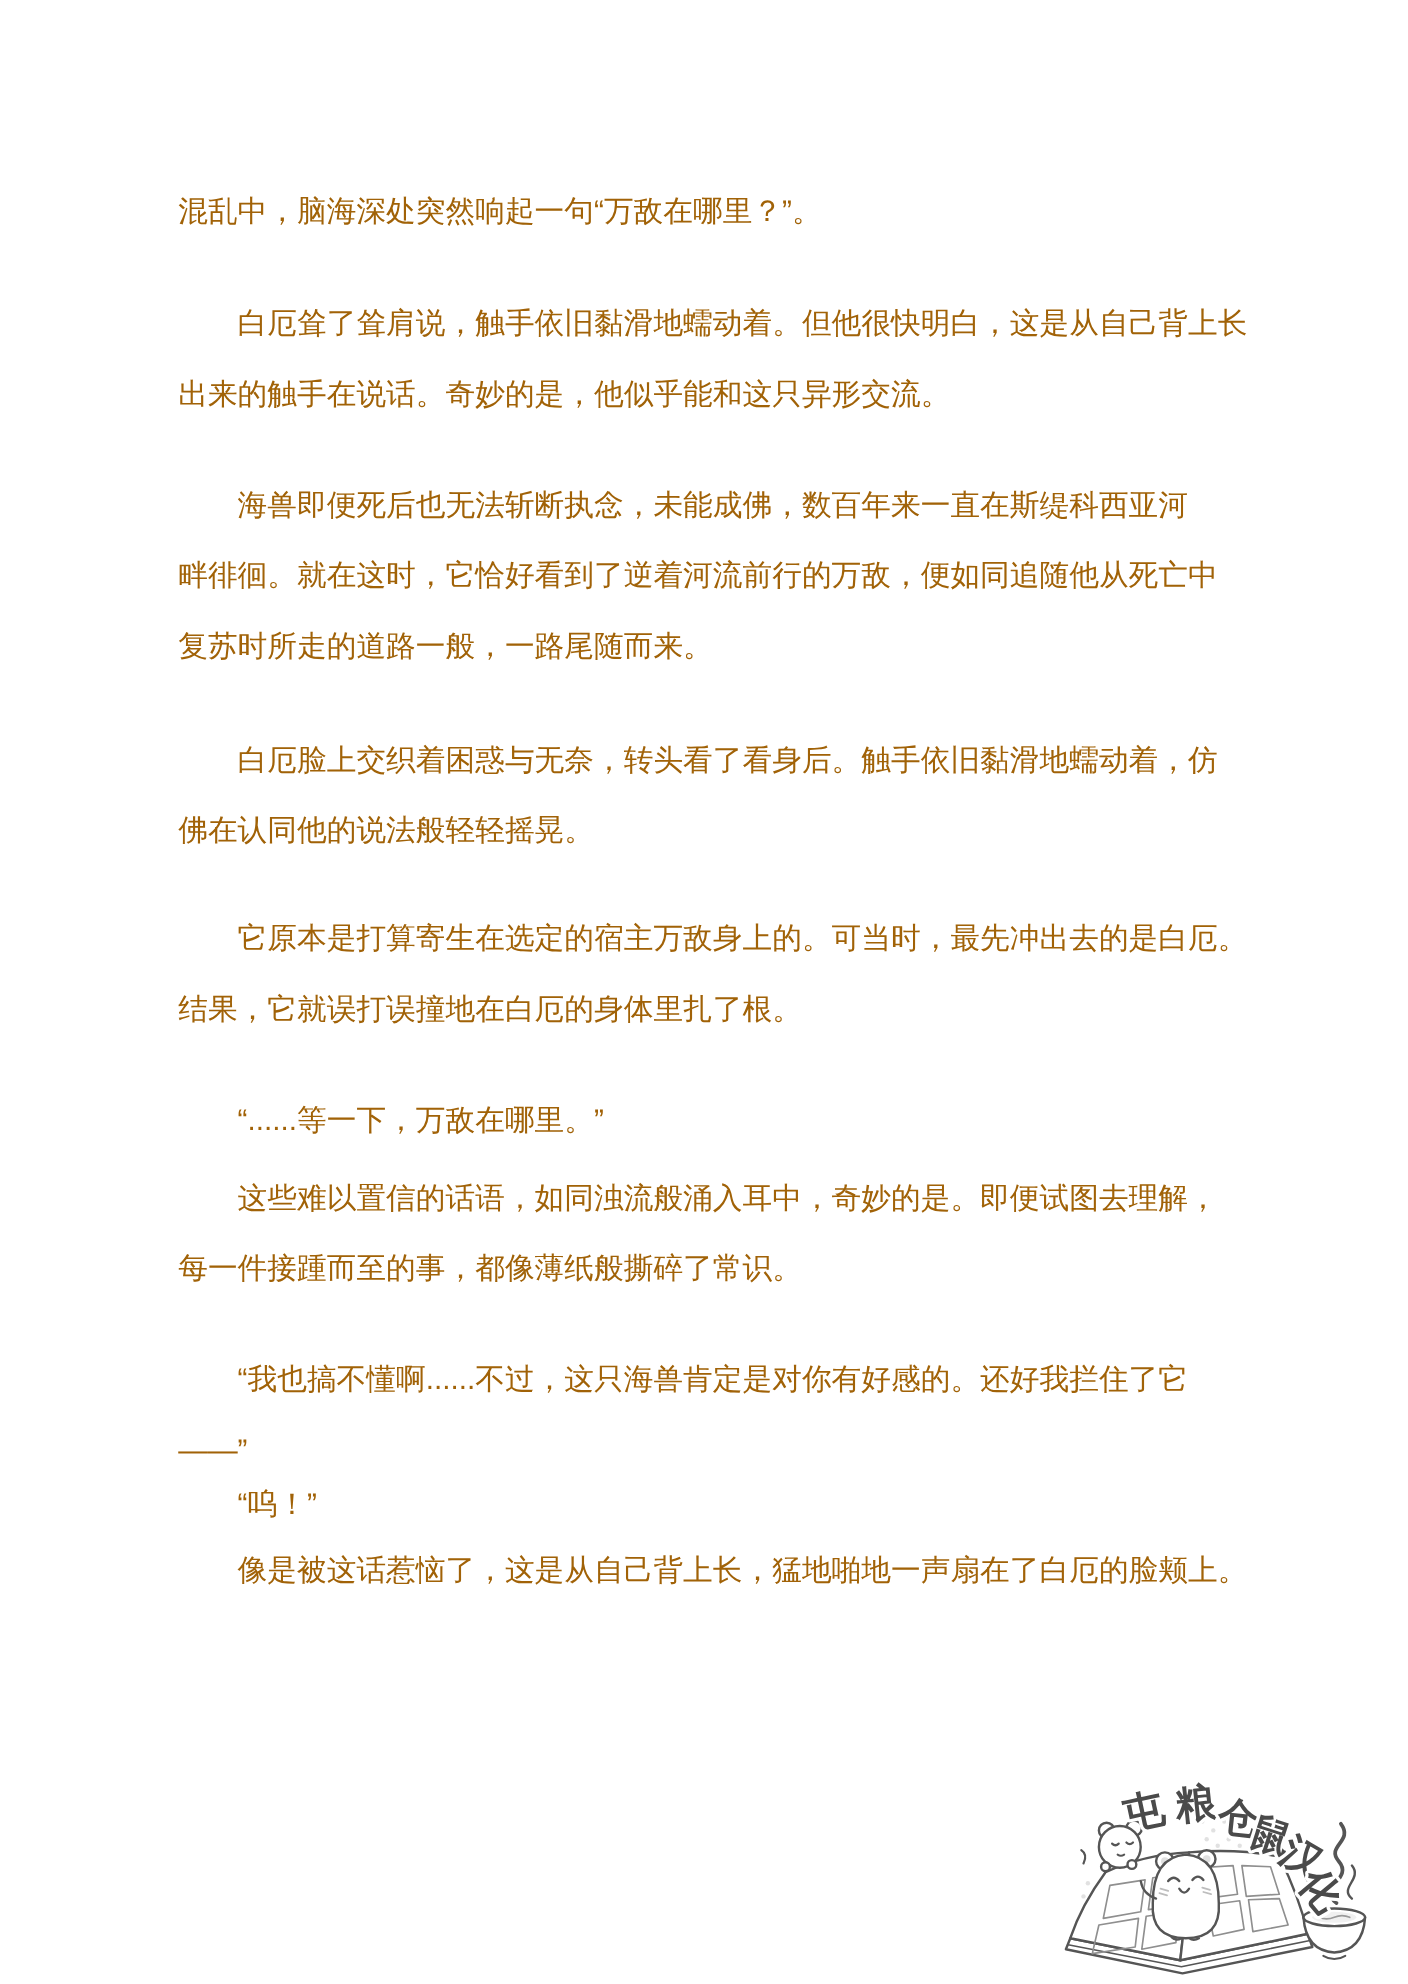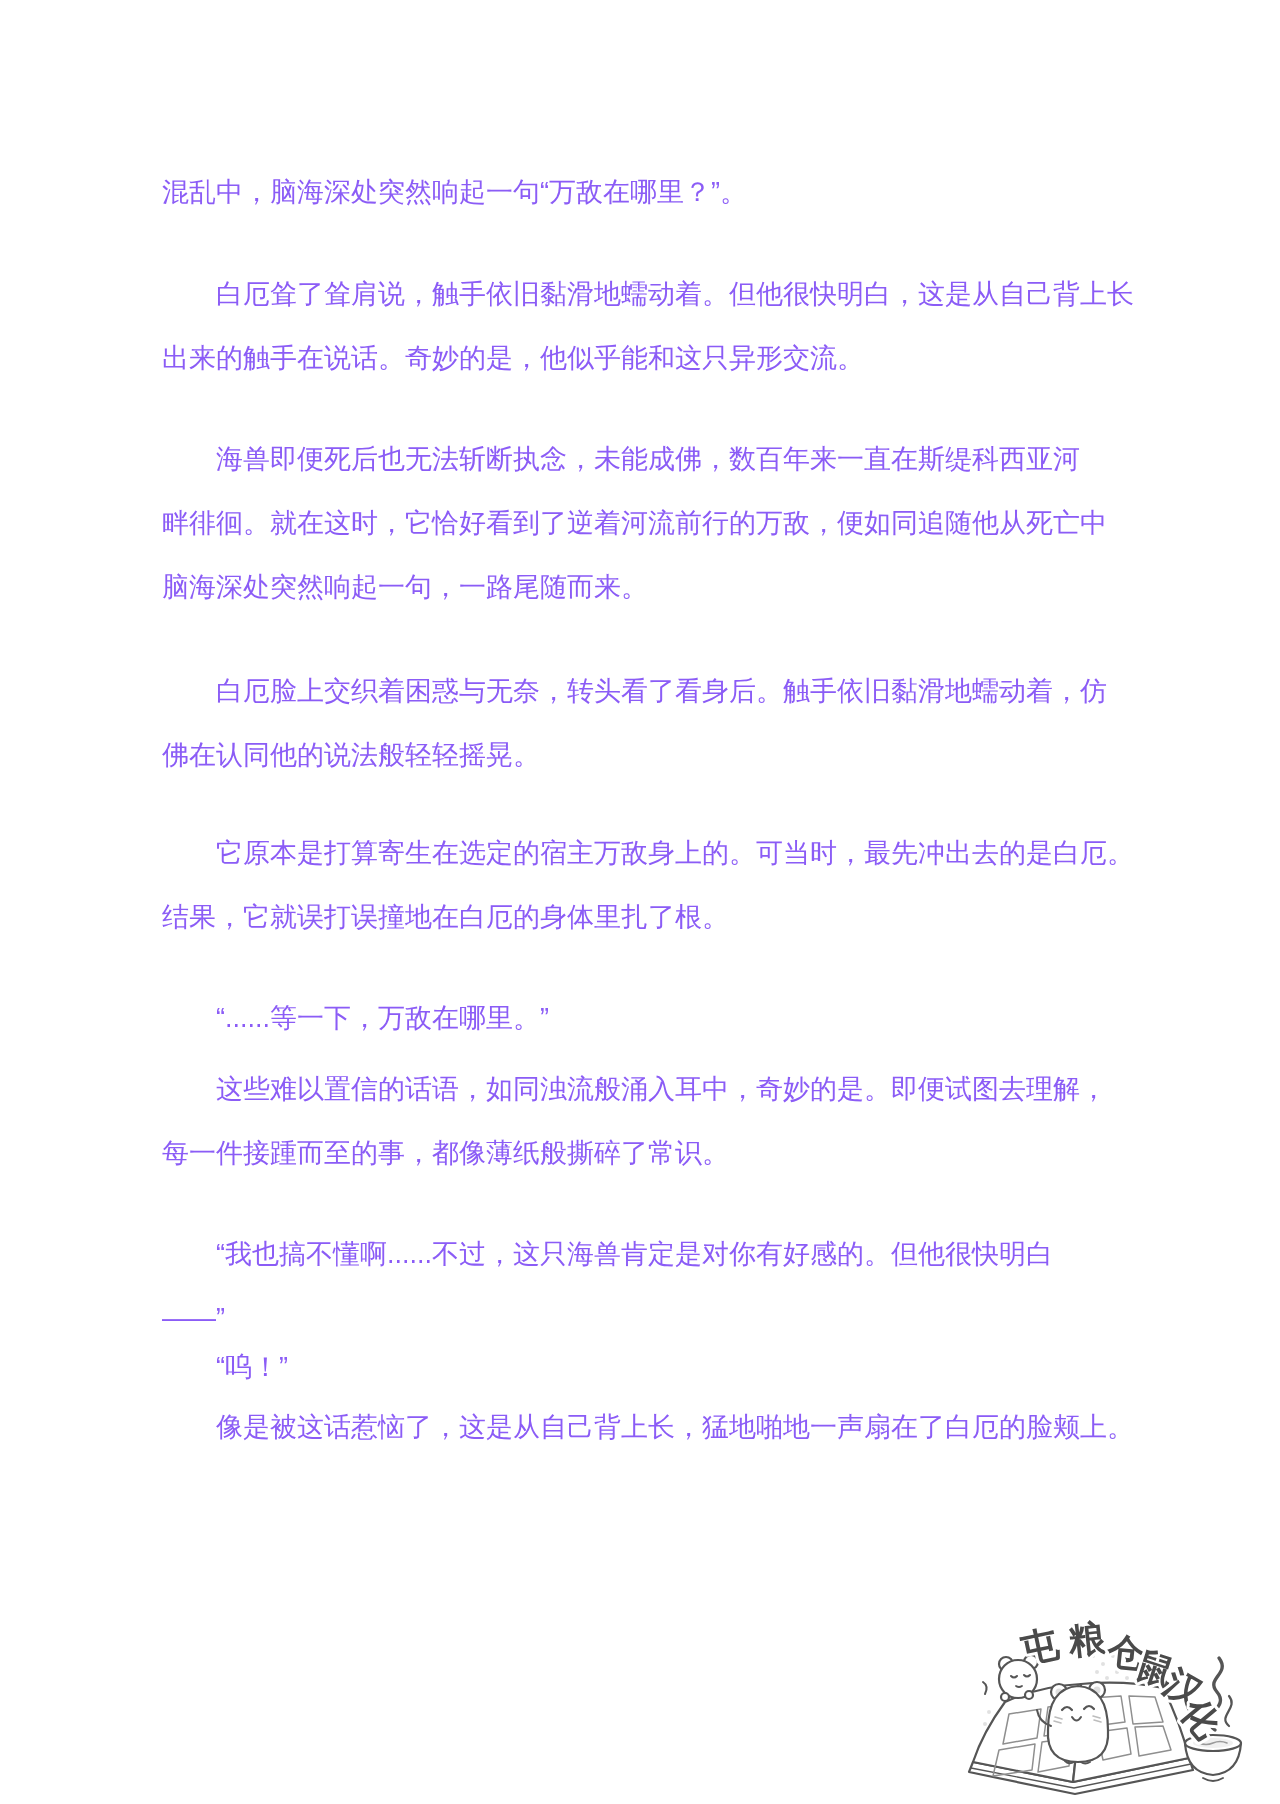--- a/index.html
+++ b/index.html
@@ -17,21 +17,21 @@
   .text-block {
     position: absolute;
     left: 162px;
     top: 160px;
     width: 980px;
   }
   .para {
     margin: 0 0 37px 0;
     font-size: 27px;
     line-height: 64px;
-    color: #8b5cf6;
+    color: #a16207;
     text-indent: 2em;
     white-space: pre-line;
     text-align: left;
     letter-spacing: 0px;
   }
   .first { text-indent: 0; margin-bottom: 38px; }
   .mb40 { margin-bottom: 40px; }
   .mb34 { margin-bottom: 34px; }
   .mb7  { margin-bottom: 7px; }
   .mb0  { margin-bottom: 0; }
@@ -53,29 +53,29 @@
 <body>
 
 <div class="page">
 
   <main class="text-block">
     <p class="para first">混乱中，脑海深处突然响起一句“万敌在哪里？”。</p>
     <p class="para">白厄耸了耸肩说，触手依旧黏滑地蠕动着。但他很快明白，这是从自己背上长
 出来的触手在说话。奇妙的是，他似乎能和这只异形交流。</p>
     <p class="para mb40">海兽即便死后也无法斩断执念，未能成佛，数百年来一直在斯缇科西亚河
 畔徘徊。就在这时，它恰好看到了逆着河流前行的万敌，便如同追随他从死亡中
-脑海深处突然响起一句，一路尾随而来。</p>
+复苏时所走的道路一般，一路尾随而来。</p>
     <p class="para mb34">白厄脸上交织着困惑与无奈，转头看了看身后。触手依旧黏滑地蠕动着，仿
 佛在认同他的说法般轻轻摇晃。</p>
     <p class="para">它原本是打算寄生在选定的宿主万敌身上的。可当时，最先冲出去的是白厄。
 结果，它就误打误撞地在白厄的身体里扎了根。</p>
     <p class="para mb7">“......等一下，万敌在哪里。”</p>
     <p class="para">这些难以置信的话语，如同浊流般涌入耳中，奇妙的是。即便试图去理解，
 每一件接踵而至的事，都像薄纸般撕碎了常识。</p>
-    <p class="para mb0">“我也搞不懂啊......不过，这只海兽肯定是对你有好感的。但他很快明白
+    <p class="para mb0">“我也搞不懂啊......不过，这只海兽肯定是对你有好感的。还好我拦住了它
 ——”</p>
     <p class="para mb0 up15">“呜！”</p>
     <p class="para mb0 up4">像是被这话惹恼了，这是从自己背上长，猛地啪地一声扇在了白厄的脸颊上。</p>
   </main>
 
   <svg class="wm" viewBox="0 0 320 190" aria-hidden="true">
 
     <g fill="#c9c9c9" opacity="0.55" stroke="none">
       <circle cx="148" cy="44" r="2"></circle>
         <circle cx="158" cy="52" r="2"></circle>

